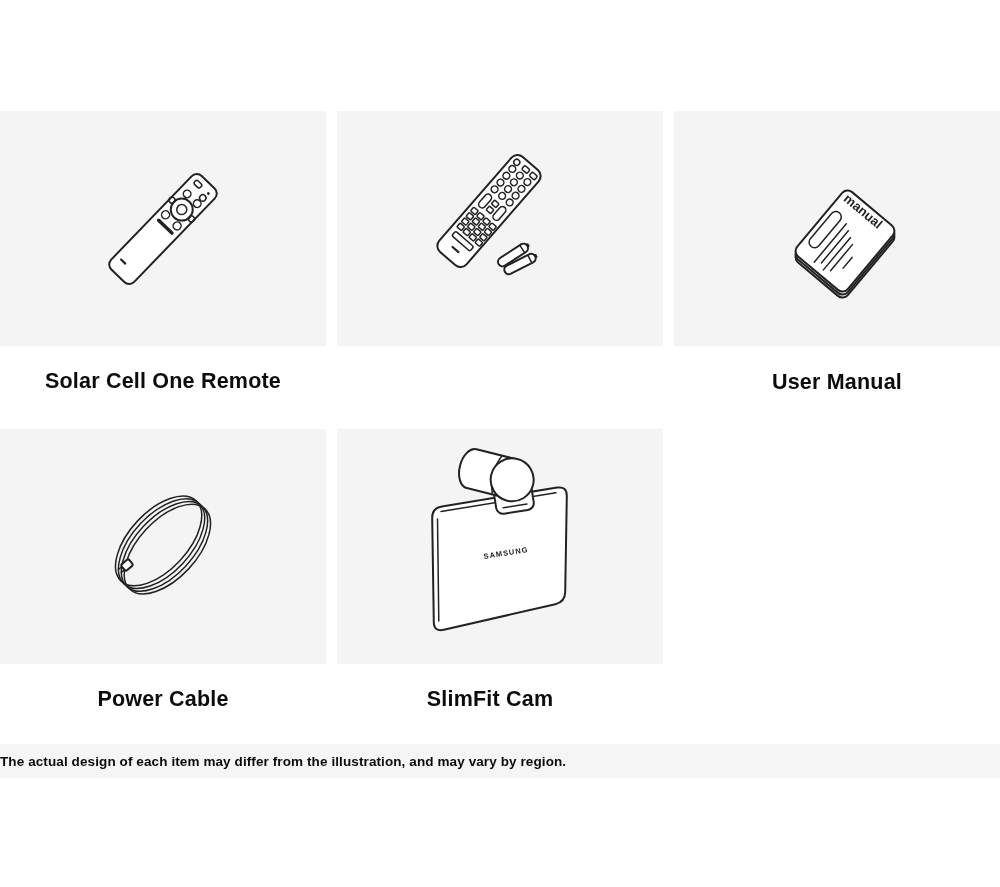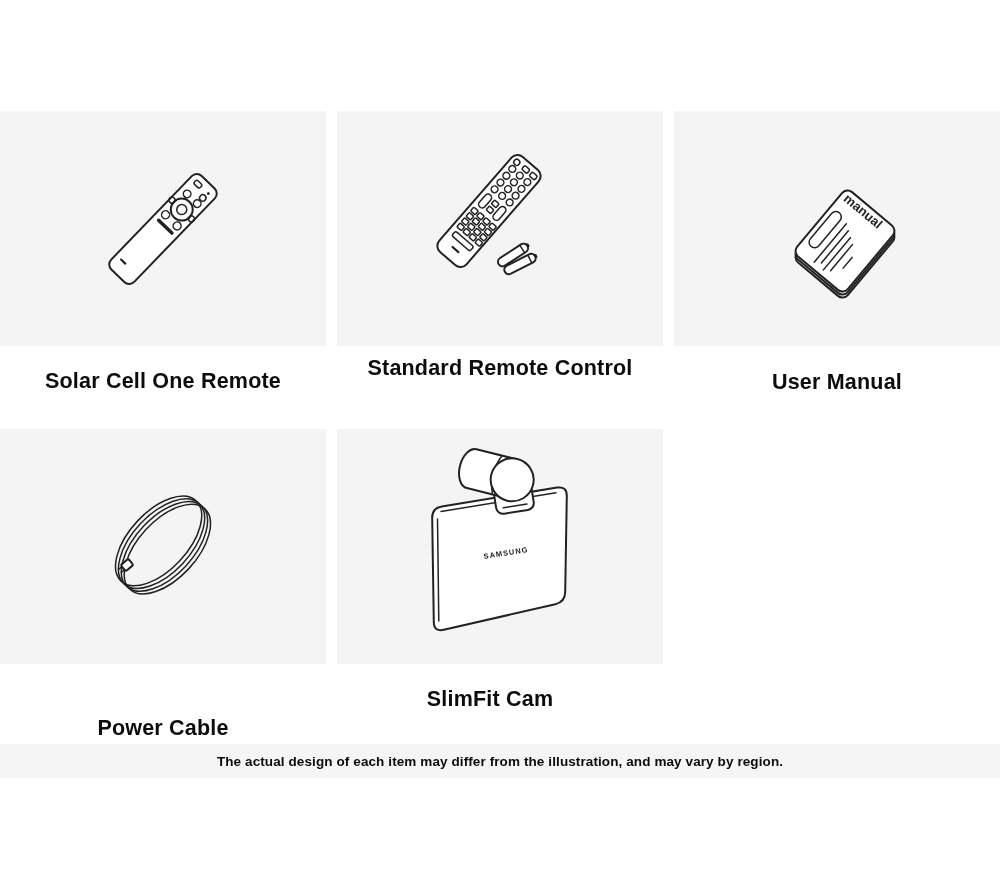--- a/index.html
+++ b/index.html
@@ -31,33 +31,33 @@
     text-align: center;
     font-size: 21.5px;
     font-weight: 700;
     letter-spacing: 0.2px;
     color: #0c0c0c;
     line-height: 27px;
   }
   #label-1 { left: 0;     top: 368px; text-align: center; }
   #label-2 { left: 337px; top: 355px; }
   #label-3 { left: 674px; top: 369px; }
-  #label-4 { left: 0;     top: 686px; margin-top: 29px; }
+  #label-4 { left: 0;     top: 686px; }
   #label-5 { left: 327px; top: 686px; }
 
   .footer-band {
     position: absolute;
     left: 0;
     top: 744px;
     width: 1000px;
     height: 34px;
     background: #f5f5f5;
     display: flex;
     align-items: center;
-    justify-content: center;
+    justify-content: flex-start;
   }
   .footer-band .note {
     font-size: 13.5px;
     font-weight: 700;
     letter-spacing: 0.1px;
     color: #0c0c0c;
   }
 
   
   .art { stroke: #222222; fill: none; stroke-width: 2; stroke-linecap: round; stroke-linejoin: round; }
@@ -202,21 +202,20 @@
         <path class="art-thin" d="M 4,-19 Q -4,0 4,19"></path>
         <circle class="art-fill" cx="20" cy="1" r="21.5"></circle>
       </g>
     </svg>
   </div>
 
   <div class="tile-label" id="label-1">
     <span>Solar Cell One Remote</span>
   </div>
   <div class="tile-label" id="label-2">
-    <div>Standard Remote Control</div>
   </div>
   <div class="tile-label" id="label-3">
     <span>User Manual</span>
   </div>
   <div class="tile-label" id="label-4">
     <span>Power Cable</span>
   </div>
   <div class="tile-label" id="label-5">
     <span>SlimFit Cam</span>
   </div>

